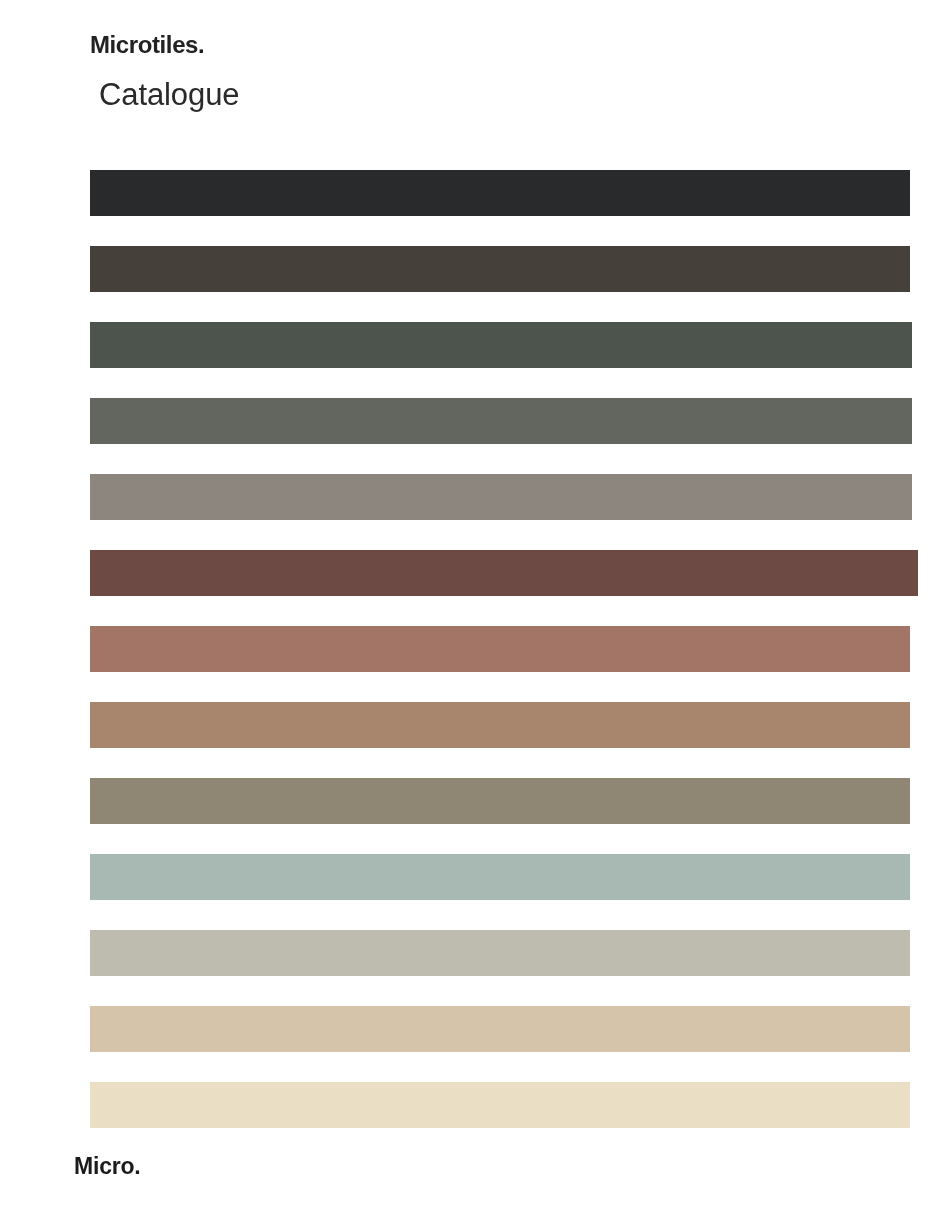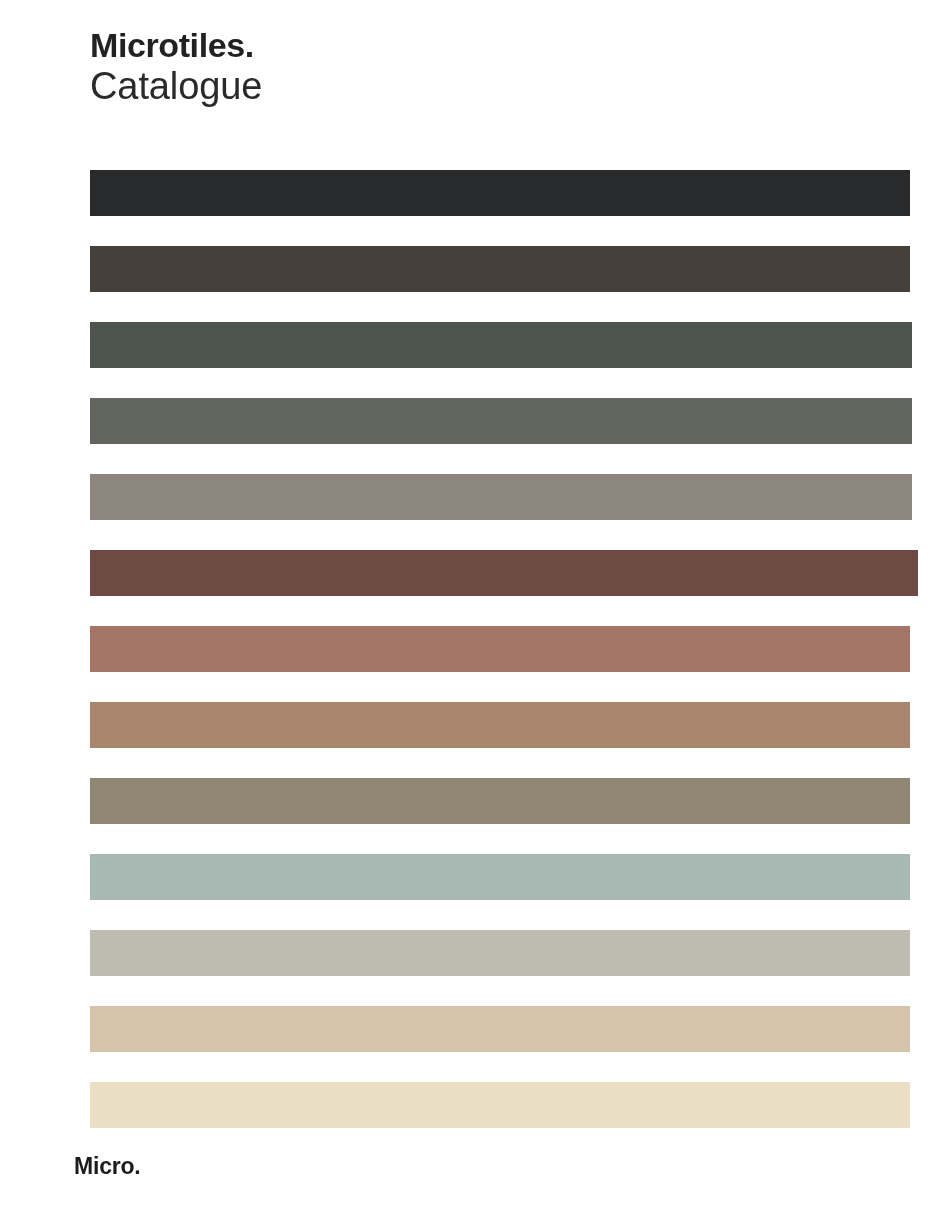--- a/index.html
+++ b/index.html
@@ -21,35 +21,35 @@
     background: #ffffff;
   }
 
   
   .header {
     position: absolute;
     left: 90px;
     top: 24px;
   }
   .title {
-    font-size: 34px;
+    font-size: 24px;
     font-weight: 700;
     letter-spacing: -0.4px;
     color: #222222;
     line-height: 42px;
     margin: 0;
     white-space: nowrap;
   }
   .subtitle {
-    font-size: 38px;
+    font-size: 31px;
     font-weight: 400;
     letter-spacing: -0.1px;
     color: #2a2a2a;
     line-height: 40px;
-    margin: 0;
+    margin: 9px;
     white-space: nowrap;
   }
 
   
   .swatches {
     position: absolute;
     left: 0;
     top: 170px;
     width: 944px;
   }

